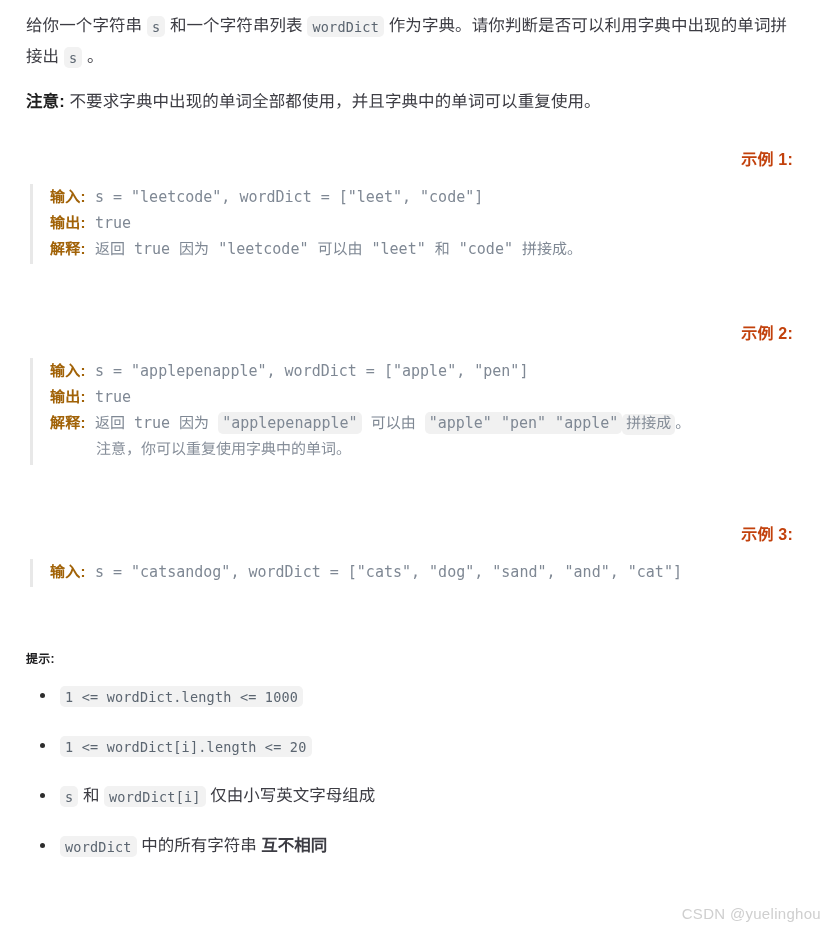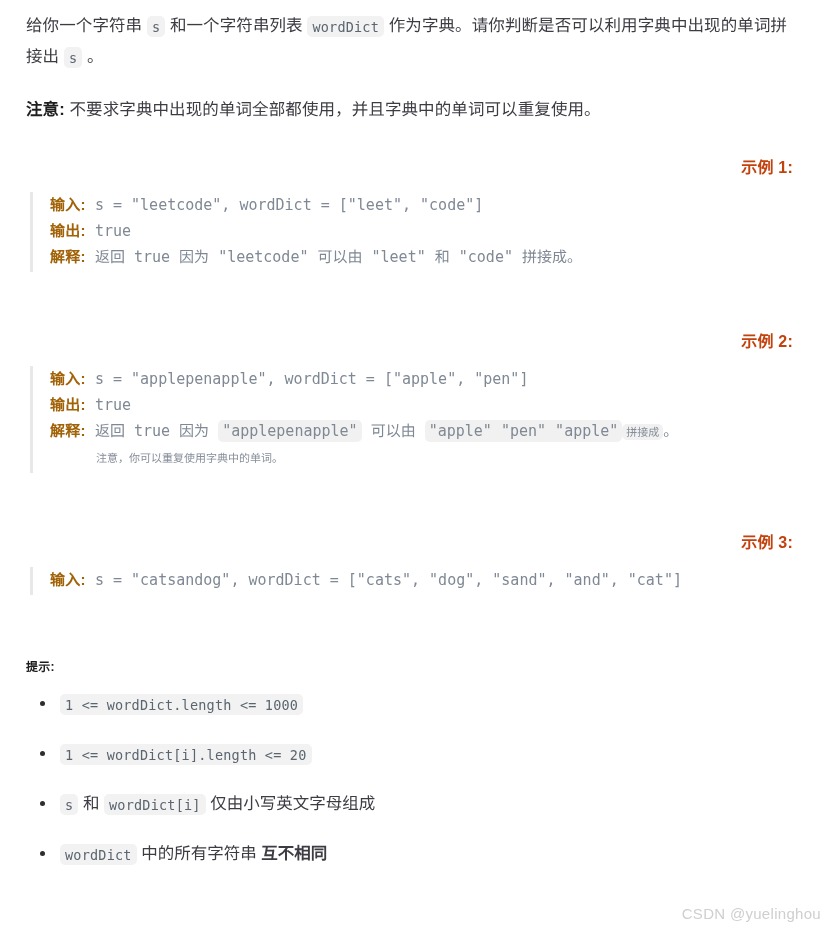--- a/index.html
+++ b/index.html
@@ -26,21 +26,21 @@
 
   
   .para {
     font-size: 16.5px;
     line-height: 30px;
     color: #3c3c43;
     margin: 0 0 4px 0;
     letter-spacing: 0.1px;
   }
   .para.note {
-    margin-top: 22px;
+    margin-top: 14px;
   }
   .b {
     font-weight: bold;
     color: #1f1f1f;
   }
 
   
   code.chip {
     font-family: "DejaVu Sans Mono", "Liberation Mono", monospace;
     font-size: 13.5px;
@@ -78,22 +78,22 @@
     letter-spacing: 0px;
   }
   .ex-label {
     font-family: "Liberation Sans", "DejaVu Sans", sans-serif;
     font-weight: bold;
     font-size: 15px;
     color: #a16207;
     letter-spacing: 0.3px;
   }
   .cjk {
-    font-family: Liberation Sans, sans-serif;
-    font-size: 11px;
+    font-family: Liberation Mono, monospace;
+    font-size: 15px;
     color: #868e99;
   }
   .ex-cont {
     padding-left: 46px;
   }
 
   
   .hl {
     background: #f1f1f1;
     border-radius: 5px;

